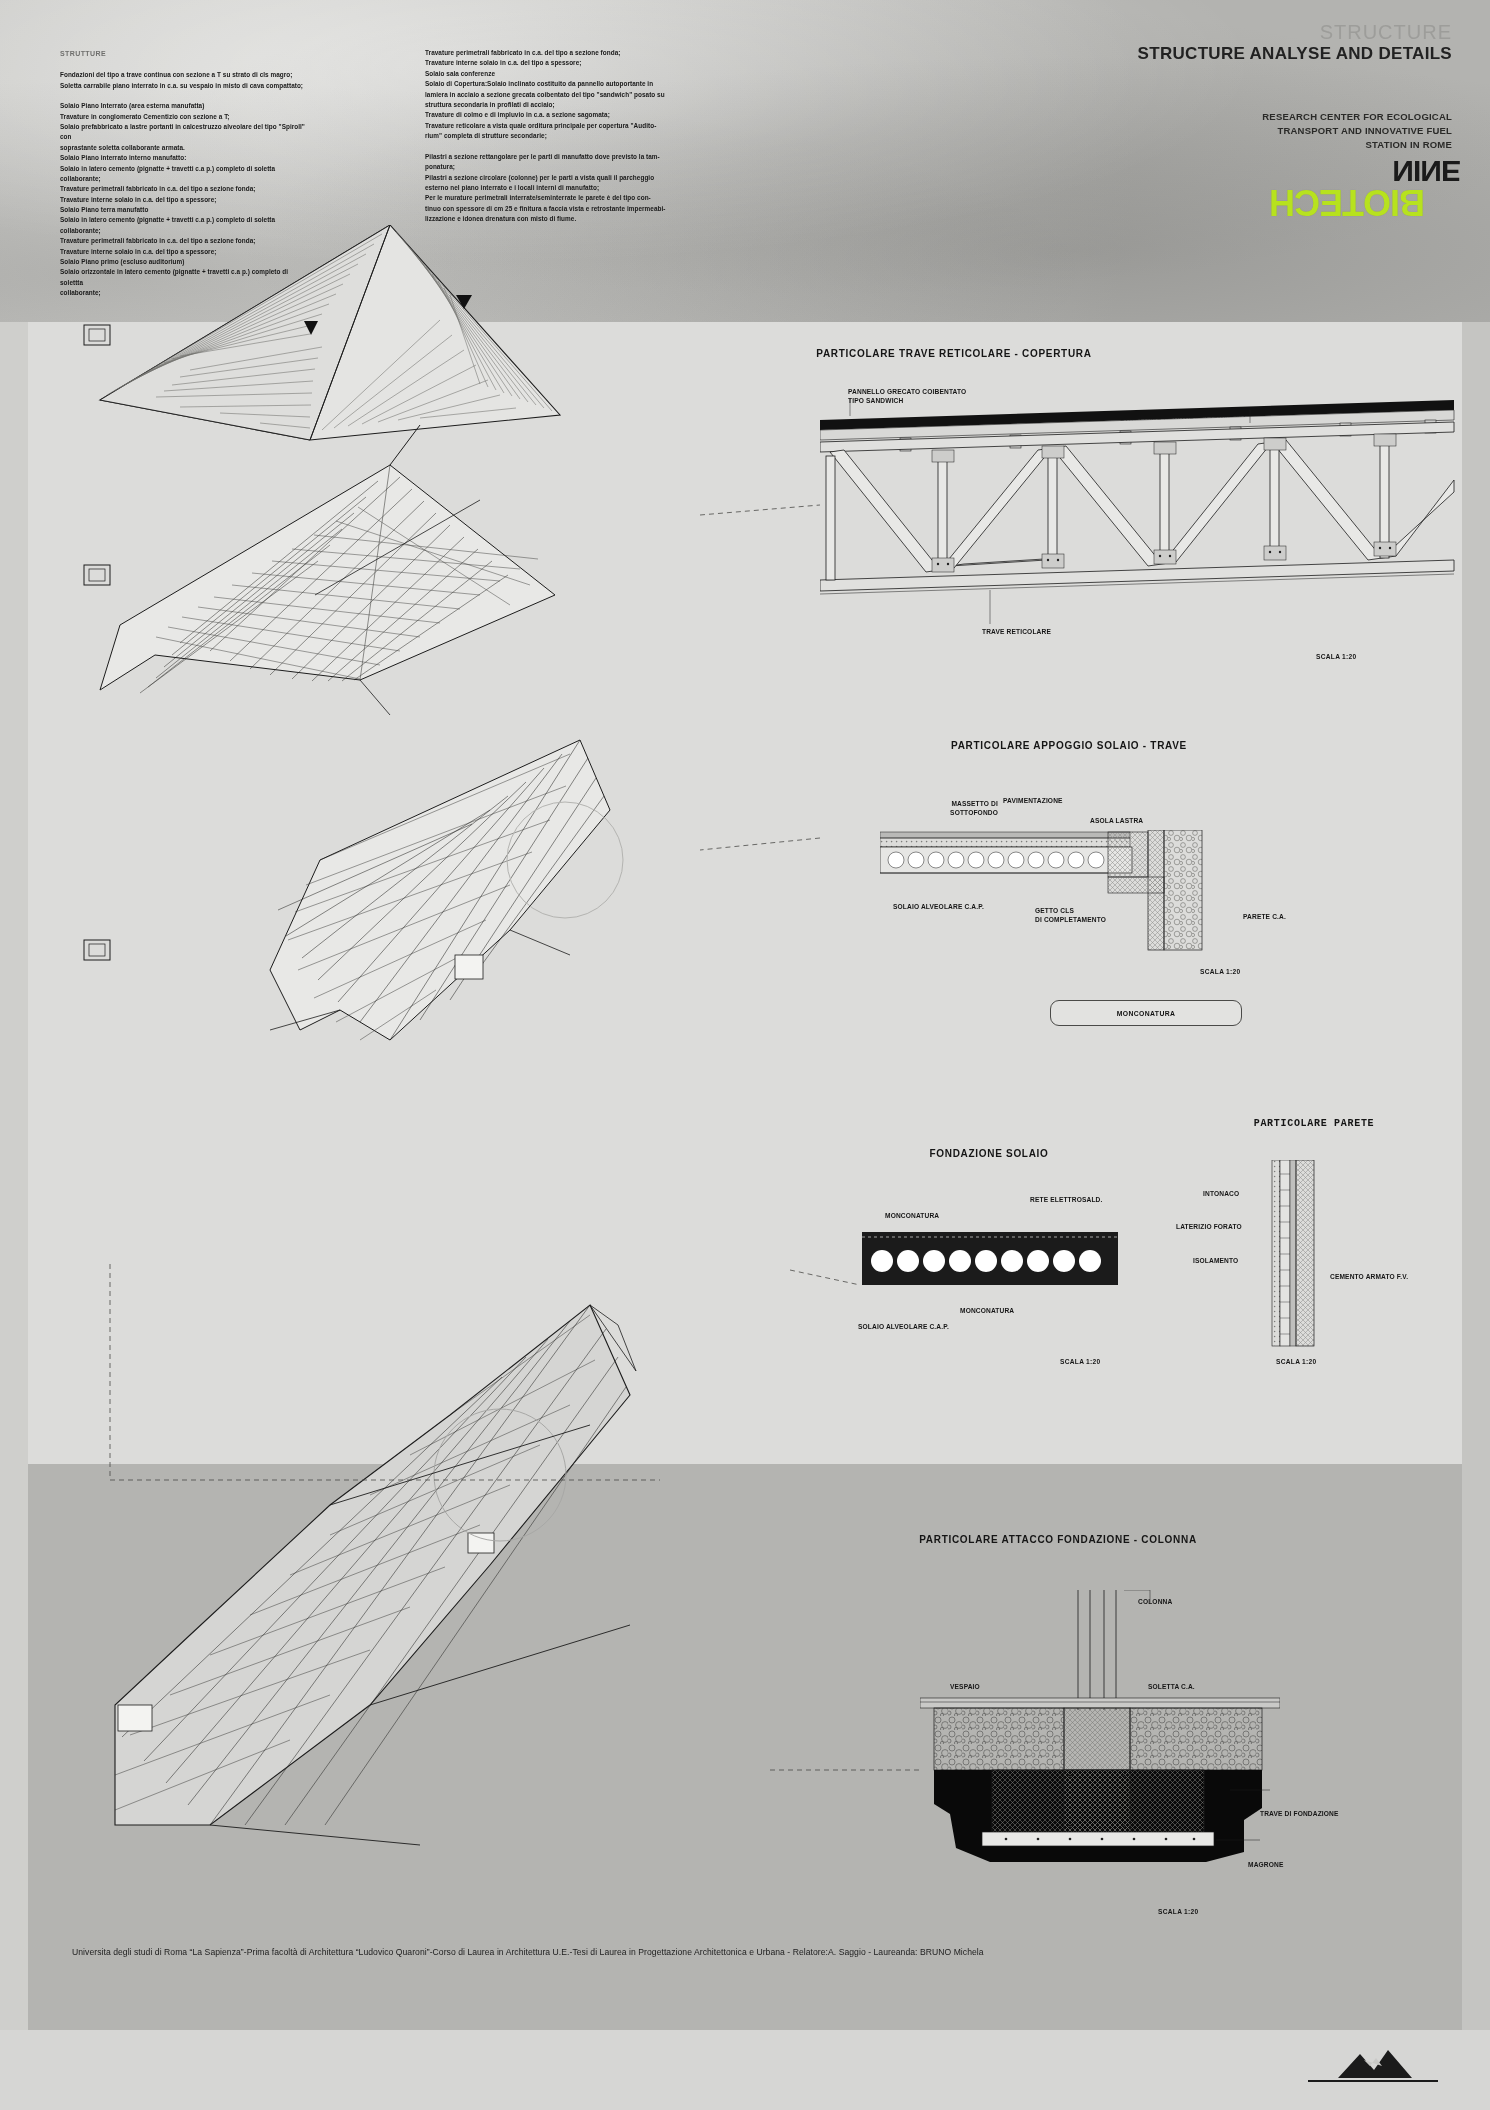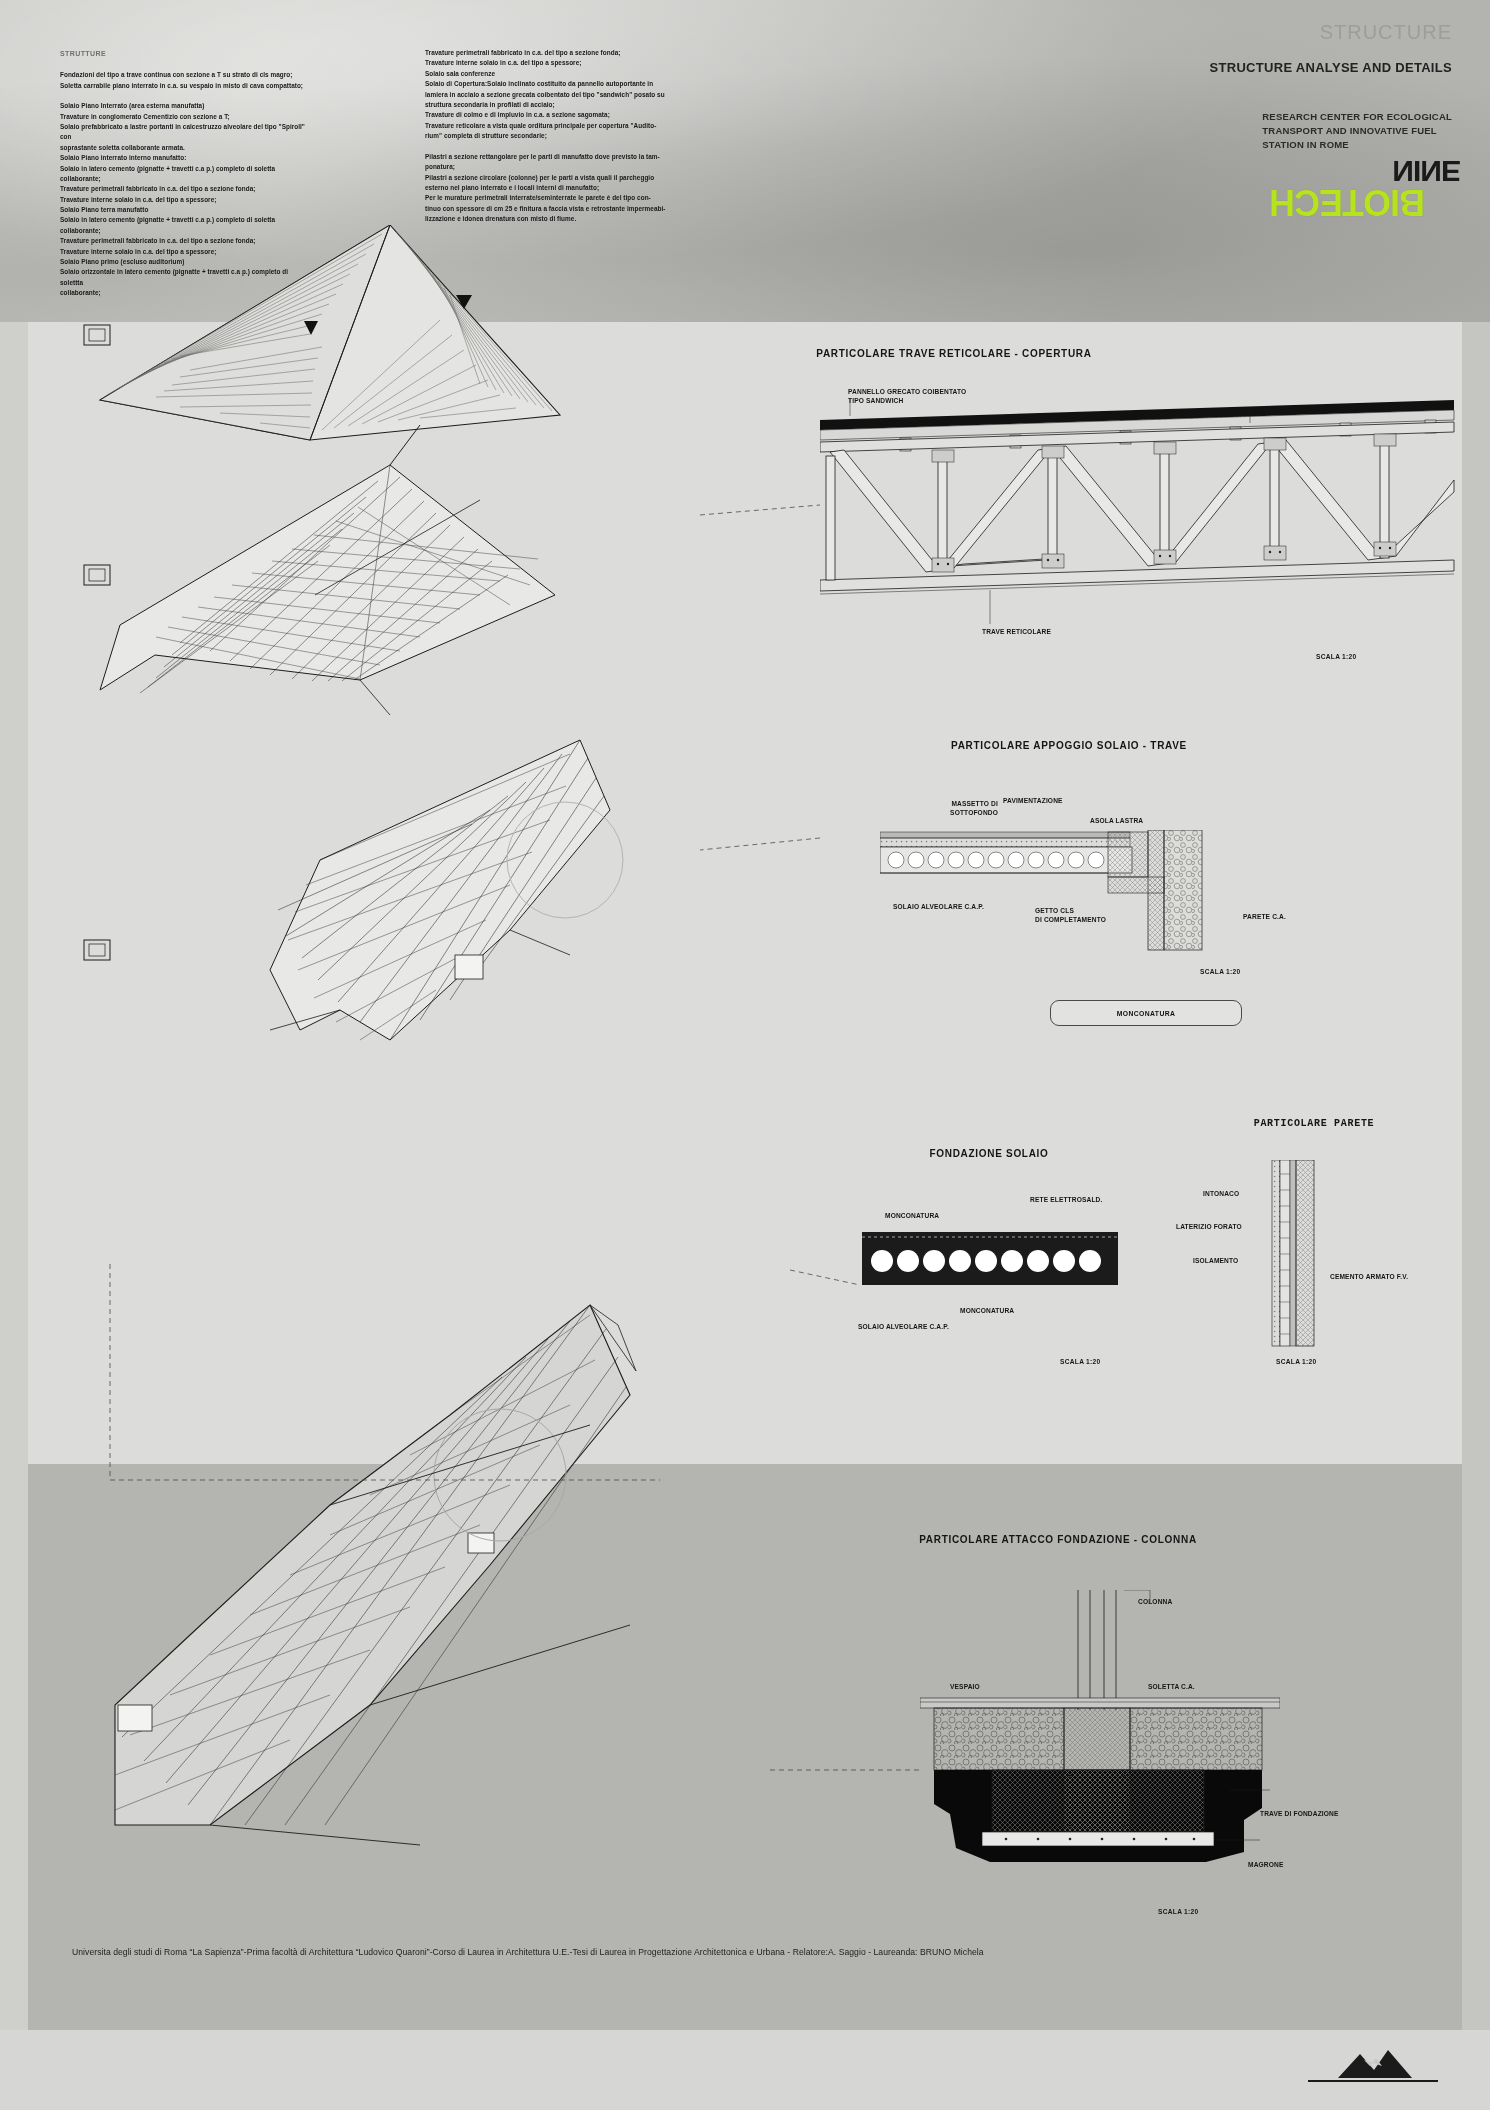--- a/index.html
+++ b/index.html
@@ -20,22 +20,22 @@
       radial-gradient(ellipse at 8% 85%, rgba(70,70,68,.22) 0%, rgba(0,0,0,0) 50%);}
   .band-mid{top:322px;height:1142px;background:#dcdcda;}
   .band-bot{top:1464px;height:566px;background:#b4b4b1;}
   .band-foot{top:2030px;height:80px;background:#d6d6d4;}
   .rail-right{position:absolute;top:322px;right:0;width:28px;height:1708px;background:#c5c5c2;}
   .rail-left{position:absolute;top:322px;left:0;width:28px;height:1708px;background:#cfcfcc;}
 
   
   .hdr-right{position:absolute;right:38px;top:22px;text-align:right;color:#3a3a38;}
   .hdr-structure{font-size:20px;letter-spacing:1px;color:#9d9d9a;line-height:1;}
-  .hdr-sub{font-size:13px;letter-spacing:.3px;font-weight:bold;color:#222;margin-top:18px;}
-  .hdr-desc{position:absolute;right:38px;top:110px;font-size:9.5px;
+  .hdr-sub{font-size:17px;letter-spacing:.3px;font-weight:bold;color:#222;margin-top:2px;}
+  .hdr-desc{position:absolute;right:38px;top:110px;text-align:right;font-size:9.5px;
     line-height:1.45;color:#2a2a28;font-weight:bold;letter-spacing:.2px;}
 
   
   .logo{position:absolute;right:30px;top:158px;width:190px;height:90px;}
   .logo-top{font-size:30px;font-weight:bold;letter-spacing:-1px;color:#1a1a1a;
     transform:scaleY(-1);line-height:.9;text-align:right;}
   .logo-bot{font-size:36px;font-weight:bold;letter-spacing:-1px;color:#b7e21e;
     transform:scale(-1,-1);line-height:.95;text-align:right;
     text-shadow:0 0 1px rgba(0,0,0,.2);}
 

